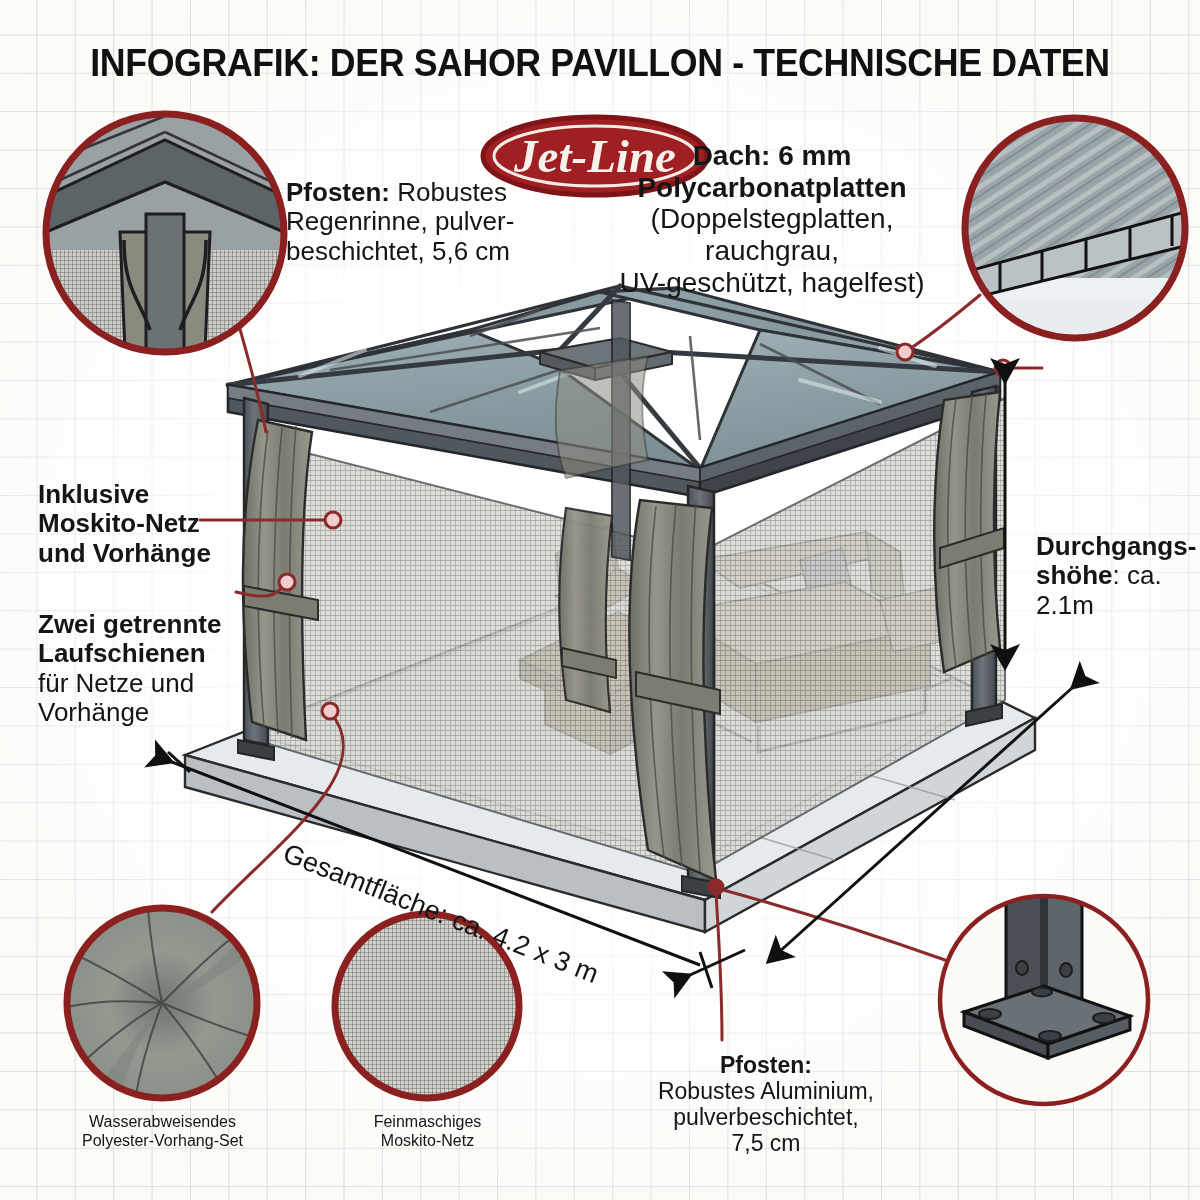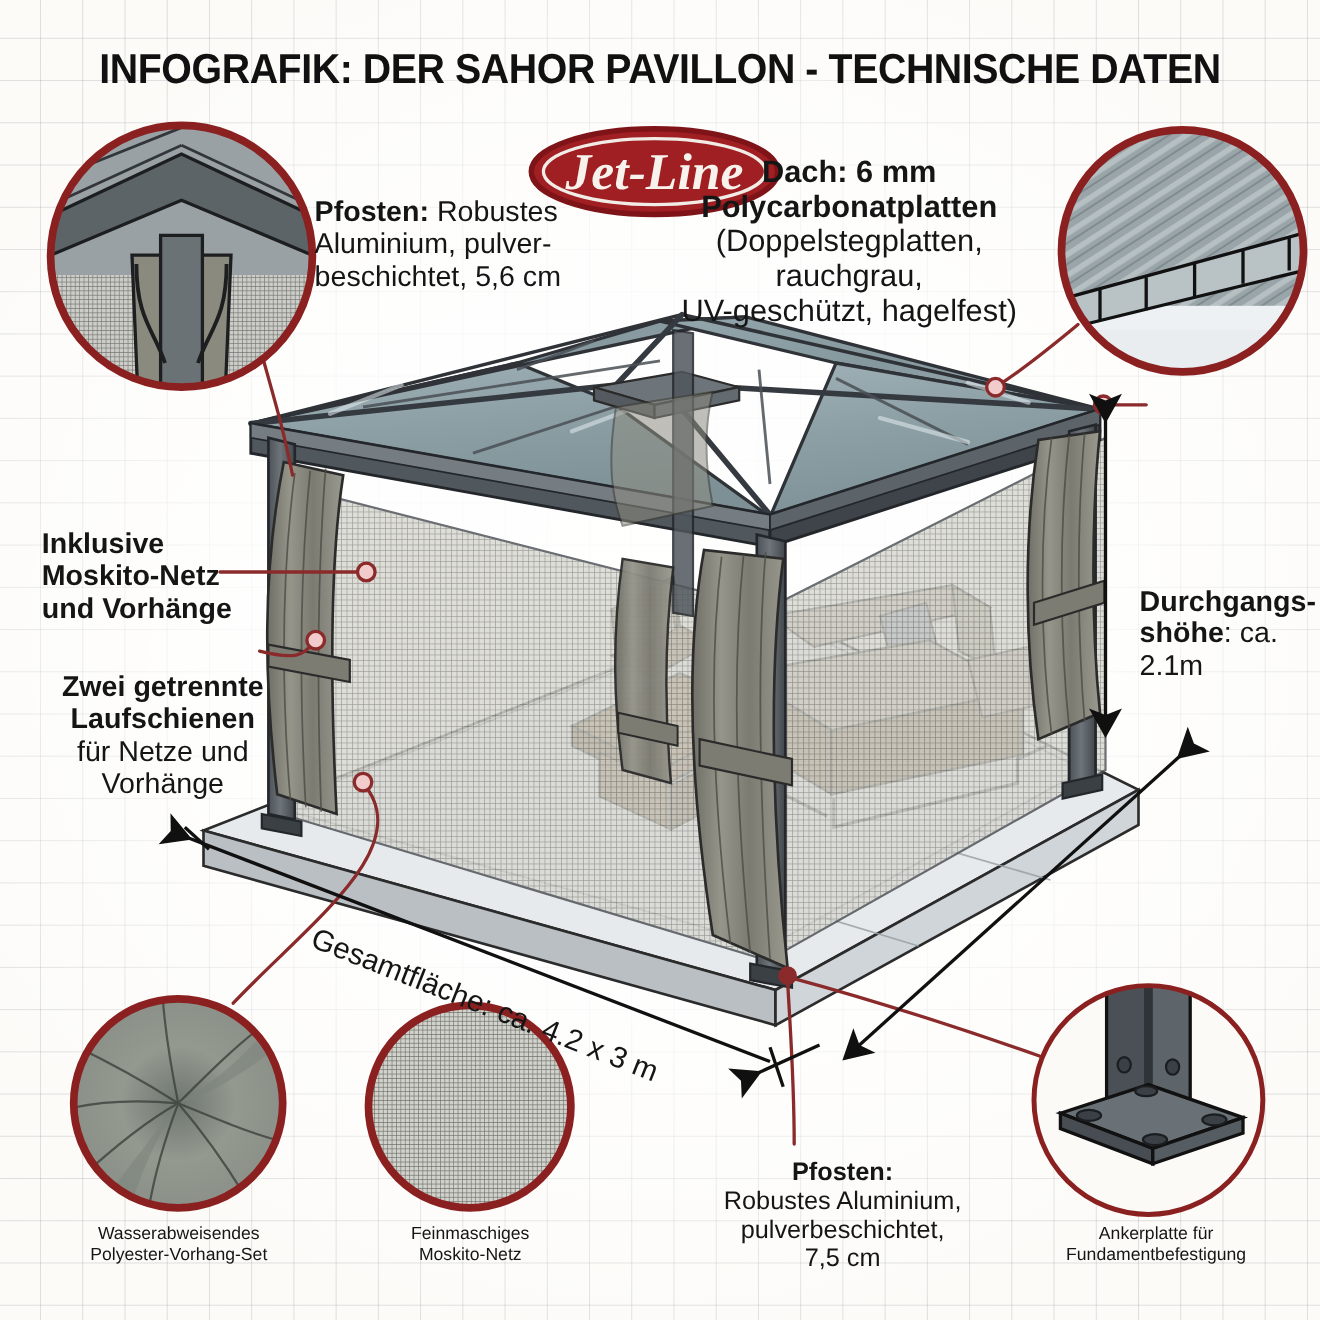--- a/index.html
+++ b/index.html
@@ -437,21 +437,21 @@
   <ellipse cx="595" cy="156" rx="112" ry="39" fill="#a01f23" stroke="#7e1418" stroke-width="5"></ellipse>
   <ellipse cx="595" cy="156" rx="101" ry="30" fill="none" stroke="#f2ece6" stroke-width="3"></ellipse>
   <text x="595" y="172" text-anchor="middle" font-family="'Liberation Serif', serif" font-size="47" font-style="italic" font-weight="bold" fill="#f7f2ec">Jet-Line</text>
 </svg>
 
 <div class="txt" id="title">INFOGRAFIK: DER SAHOR PAVILLON - TECHNISCHE DATEN</div>
 
 <div class="txt lbl" style="left:286px;top:178px;width:250px;">
   <b>Pfosten:</b>
   <span>Robustes</span><br>
-  <span>Aluminium, pulver-</span><br>
+  <span>Regenrinne, pulver-</span><br>
   <span>beschichtet, 5,6 cm</span>
 </div>
 
 <div class="txt" style="left:596px;top:140px;width:352px;text-align:center;font-size:28px;">
   <b>Dach: 6 mm</b><br>
   <b>Polycarbonatplatten</b><br>
   <span>(Doppelstegplatten, rauchgrau,</span><br>
   <span>UV-geschützt, hagelfest)</span>
 </div>
 
@@ -461,21 +461,21 @@
   <b>shöhe</b><span>: ca.</span><br>
   <span>2.1m</span>
 </div>
 
 <div class="txt lbl bold" style="left:38px;top:480px;width:215px;">
   <span>Inklusive</span><br>
   <span>Moskito-Netz</span><br>
   <span>und Vorhänge</span>
 </div>
 
-<div class="txt lbl" style="left:38px;top:610px;width:220px;text-align:center;">
+<div class="txt lbl" style="left:38px;top:610px;width:220px;">
   <b>Zwei getrennte</b><br>
   <b>Laufschienen</b><br>
   <span>für Netze und</span><br>
   <span>Vorhänge</span>
 </div>
 
 <div class="txt" style="left:290px;top:838px;font-size:27px;transform:rotate(21.5deg);transform-origin:0 0;white-space:nowrap;">Gesamtfläche: ca. 4.2 x 3 m</div>
 
 <div class="txt" style="left:636px;top:1052px;width:260px;text-align:center;font-size:23px;">
   <b>Pfosten:</b><br>
@@ -487,18 +487,14 @@
 <div class="txt cap" style="left:20px;top:1112px;width:285px;">
   <span>Wasserabweisendes</span><br>
   <span>Polyester-Vorhang-Set</span>
 </div>
 
 <div class="txt cap" style="left:315px;top:1112px;width:225px;">
   <span>Feinmaschiges</span><br>
   <span>Moskito-Netz</span>
 </div>
 
-<div class="txt cap" style="left:908px;top:1112px;width:286px;">
-  <span>Ankerplatte für</span><br>
-  <span>Fundamentbefestigung</span>
-</div>
 
 </div>
 
 </body></html>

